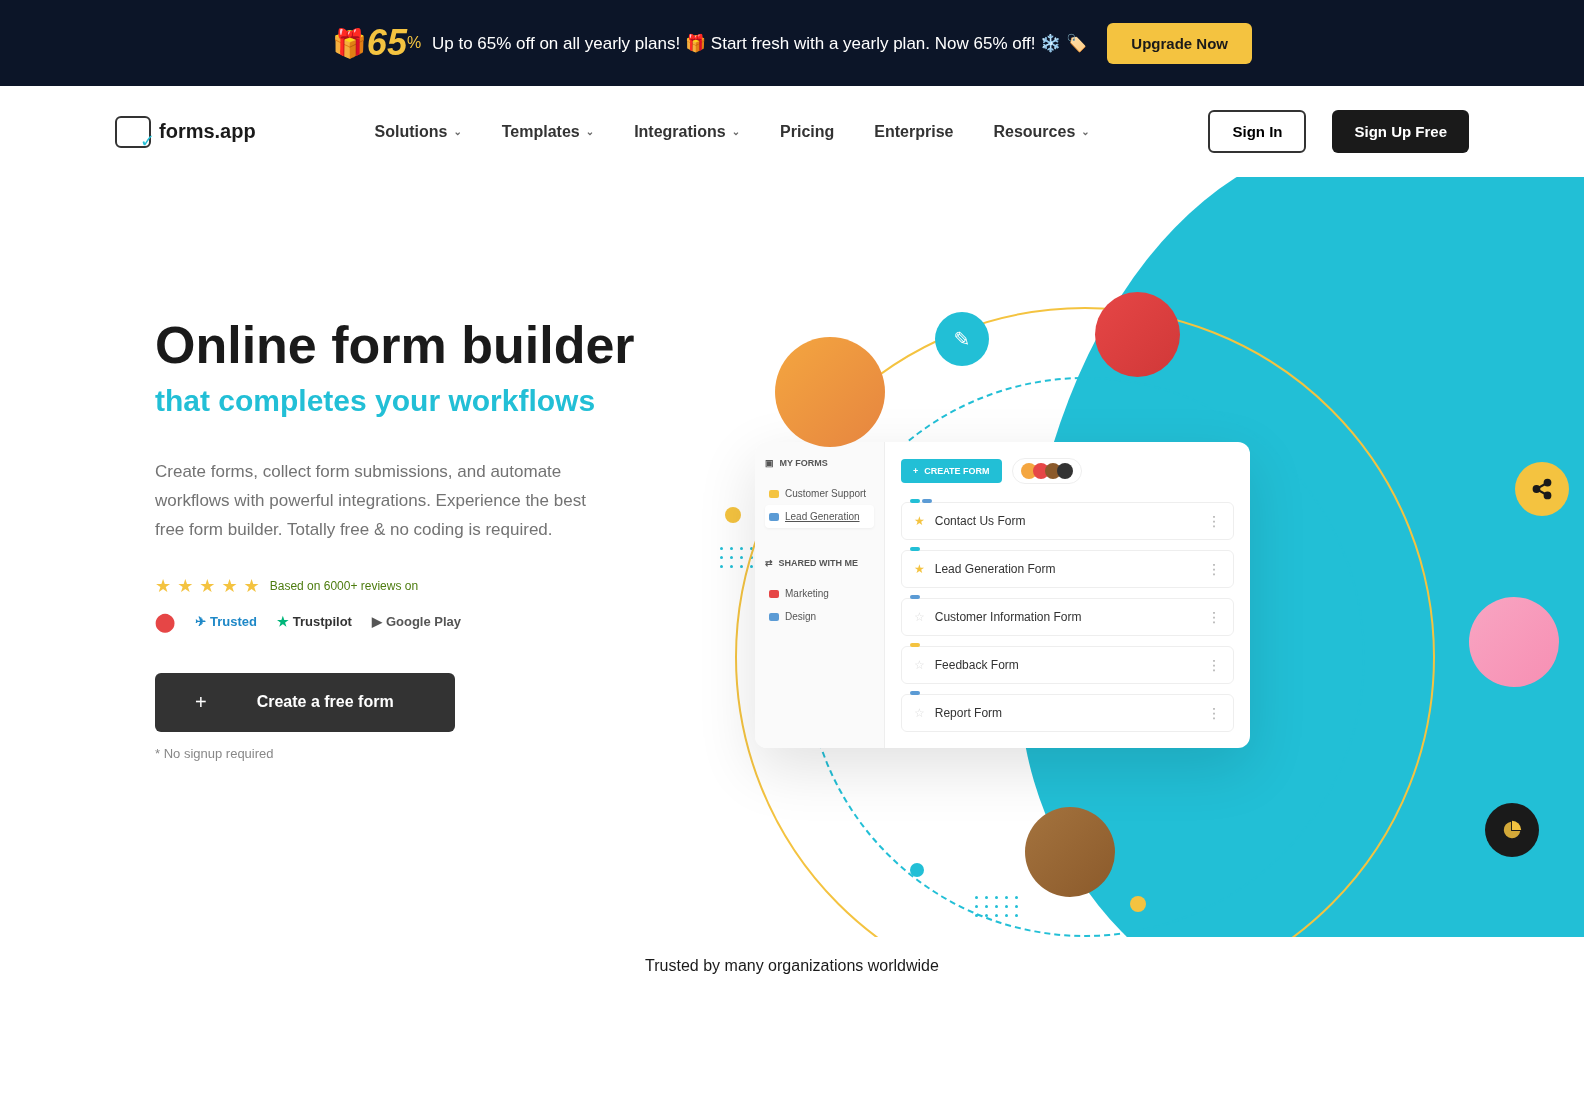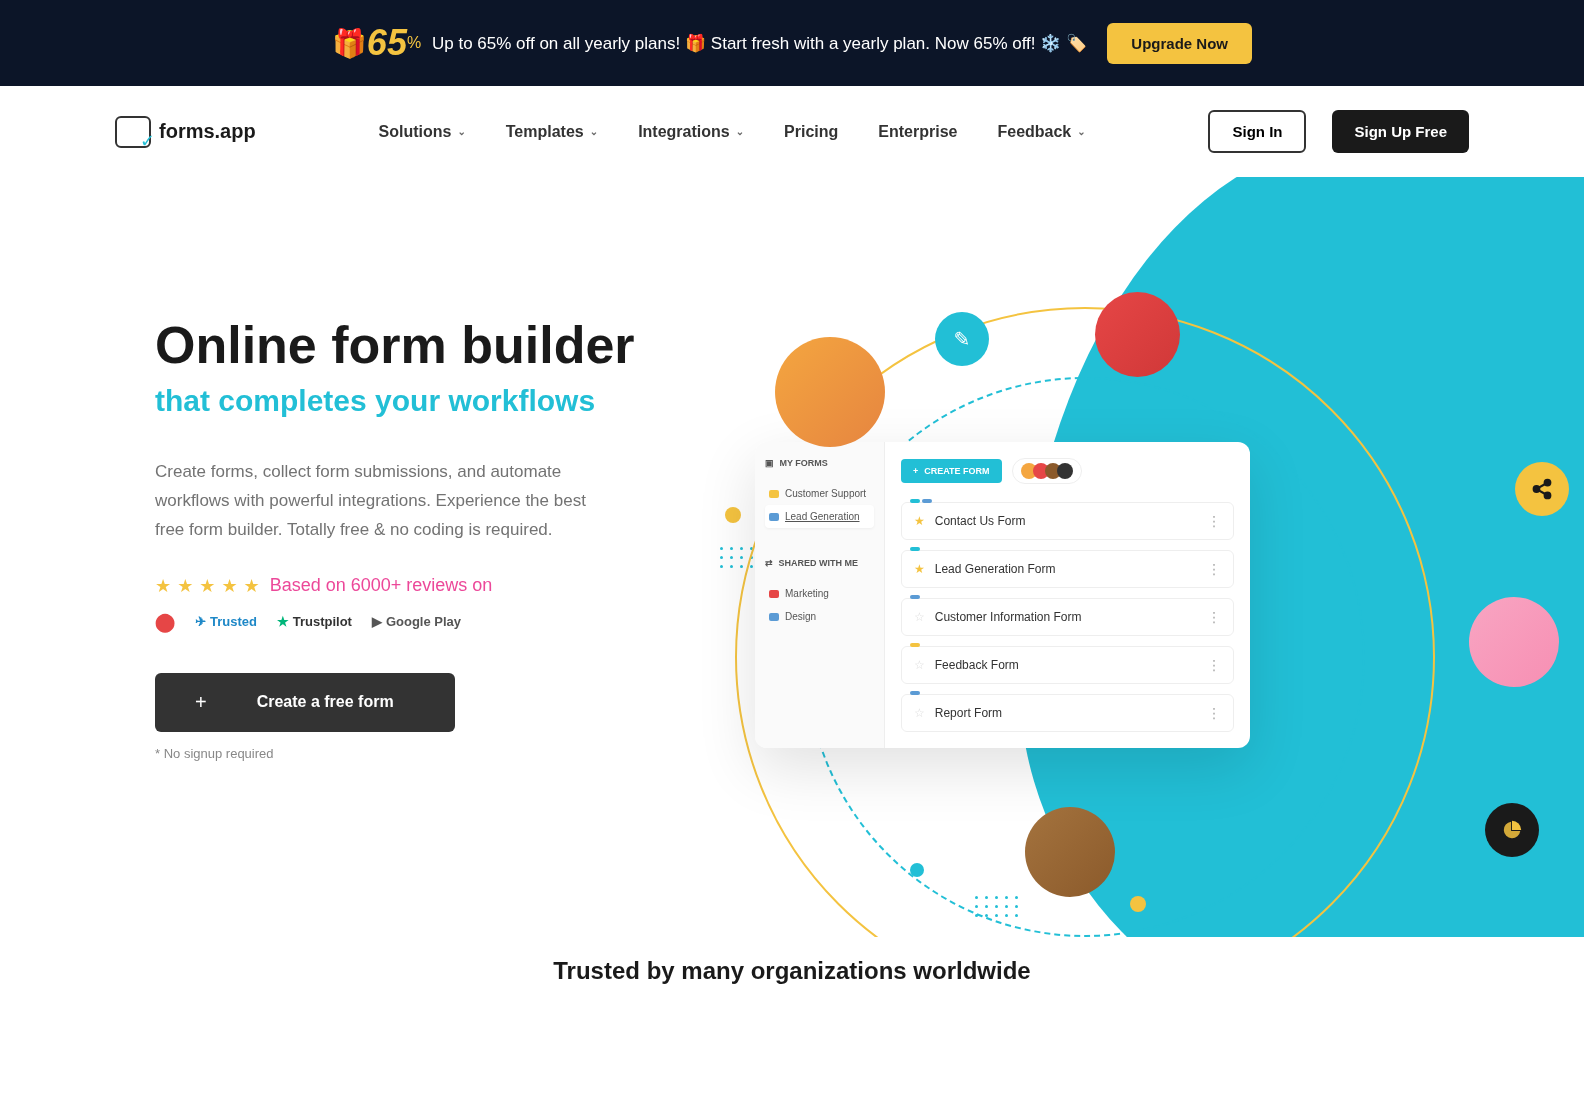--- a/index.html
+++ b/index.html
@@ -39,21 +39,21 @@
     .signup-btn { background: #1a1a1a; color: #fff; border: none; padding: 12px 22px; border-radius: 6px; font-weight: 700; font-size: 15px; cursor: pointer; }
     
     .hero { display: flex; padding: 80px 115px 60px; position: relative; overflow: hidden; min-height: 760px; margin-left: 40px; }
     .hero-left { flex: 0 0 480px; padding-top: 60px; }
     .hero-title { font-size: 52px; font-weight: 800; color: #1a1a1a; line-height: 1.1; margin-bottom: 10px; }
     .hero-subtitle { font-size: 30px; font-weight: 800; color: #22bfd6; margin-bottom: 40px; }
     .hero-desc { font-size: 17px; color: #737373; line-height: 1.7; margin-bottom: 30px; max-width: 460px; }
     .rating { display: flex; align-items: center; gap: 10px; margin-bottom: 14px; }
     .stars { display: flex; gap: 6px; }
     .star { color: #f4c340; font-size: 18px; }
-    .rating-text { font-size: 18px; color: #ec4899; }
+    .rating-text { font-size: 12px; color: #4d7c0f; }
     .platforms { display: flex; gap: 20px; align-items: center; margin-bottom: 40px; }
     .platform { font-size: 13px; font-weight: 600; display: flex; align-items: center; gap: 4px; }
     .g2 { color: #e64646; }
     .capterra { color: #1e88c7; }
     .trustpilot { color: #333; }
     .googleplay { color: #555; }
     .cta-btn { background: #333; color: #fff; border: none; padding: 18px 40px; border-radius: 6px; font-weight: 700; font-size: 16px; display: flex; align-items: center; gap: 50px; width: 300px; justify-content: flex-start; cursor: pointer; }
     .plus-icon { font-size: 20px; font-weight: 300; }
     .cta-note { font-size: 13px; color: #888; margin-top: 14px; }
     
@@ -105,21 +105,21 @@
     .form-star { color: #f4c340; font-size: 12px; }
     .form-star.off { color: #ddd; }
     .form-name { font-size: 12px; color: #333; font-weight: 400; flex: 1; }
     .form-menu { color: #aaa; cursor: pointer; font-size: 14px; }
     
     .dots-grid { position: absolute; display: grid; grid-template-columns: repeat(5, 4px); gap: 6px; z-index: 0; }
     .dots-grid span { width: 3px; height: 3px; background: #22bfd6; border-radius: 50%; }
     .dots-left { top: 290px; left: 85px; }
     .dots-bottom { bottom: -40px; left: 340px; grid-template-columns: repeat(5, 4px); }
     
-    .trusted { text-align: center; padding: 20px; font-size: 24px; font-weight: 700; color: #1a1a1a; }
+    .trusted { text-align: center; padding: 20px; font-size: 16px; font-weight: 400; color: #1a1a1a; }
   </style>
 </head>
 <body>
 
 <div class="promo-banner">
   <div class="gift-badge">
     <span style="font-size:28px;">🎁</span>
     <span class="gift-percent">65</span>
       <span class="gift-sign">%</span>
   </div>
@@ -147,21 +147,21 @@
         <span>Integrations</span>
         <span class="chevron">⌄</span>
       </div>
     <div class="nav-item">
         <span>Pricing</span>
       </div>
     <div class="nav-item">
         <span>Enterprise</span>
       </div>
     <div class="nav-item">
-        <span>Feedback</span>
+        <span>Resources</span>
         <span class="chevron">⌄</span>
       </div>
   </div>
   <div class="auth-buttons">
     <button class="signin-btn">Sign In</button>
     <button class="signup-btn">Sign Up Free</button>
   </div>
 </div>
 
 <div class="hero">

